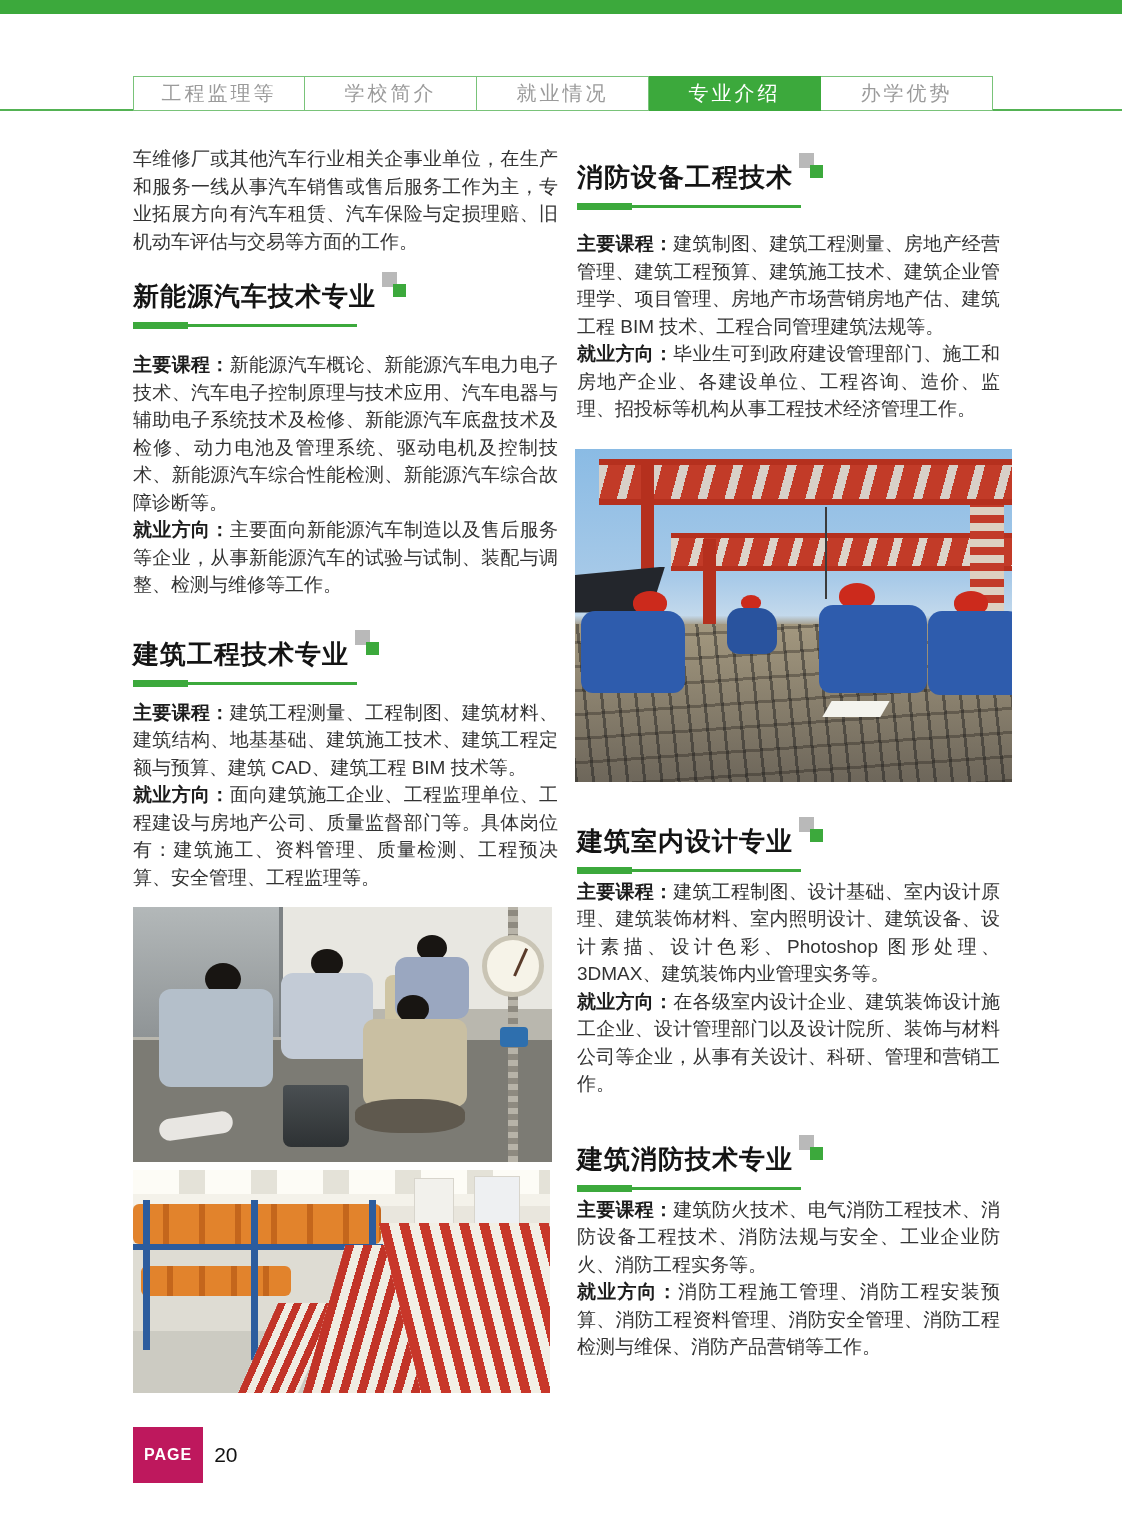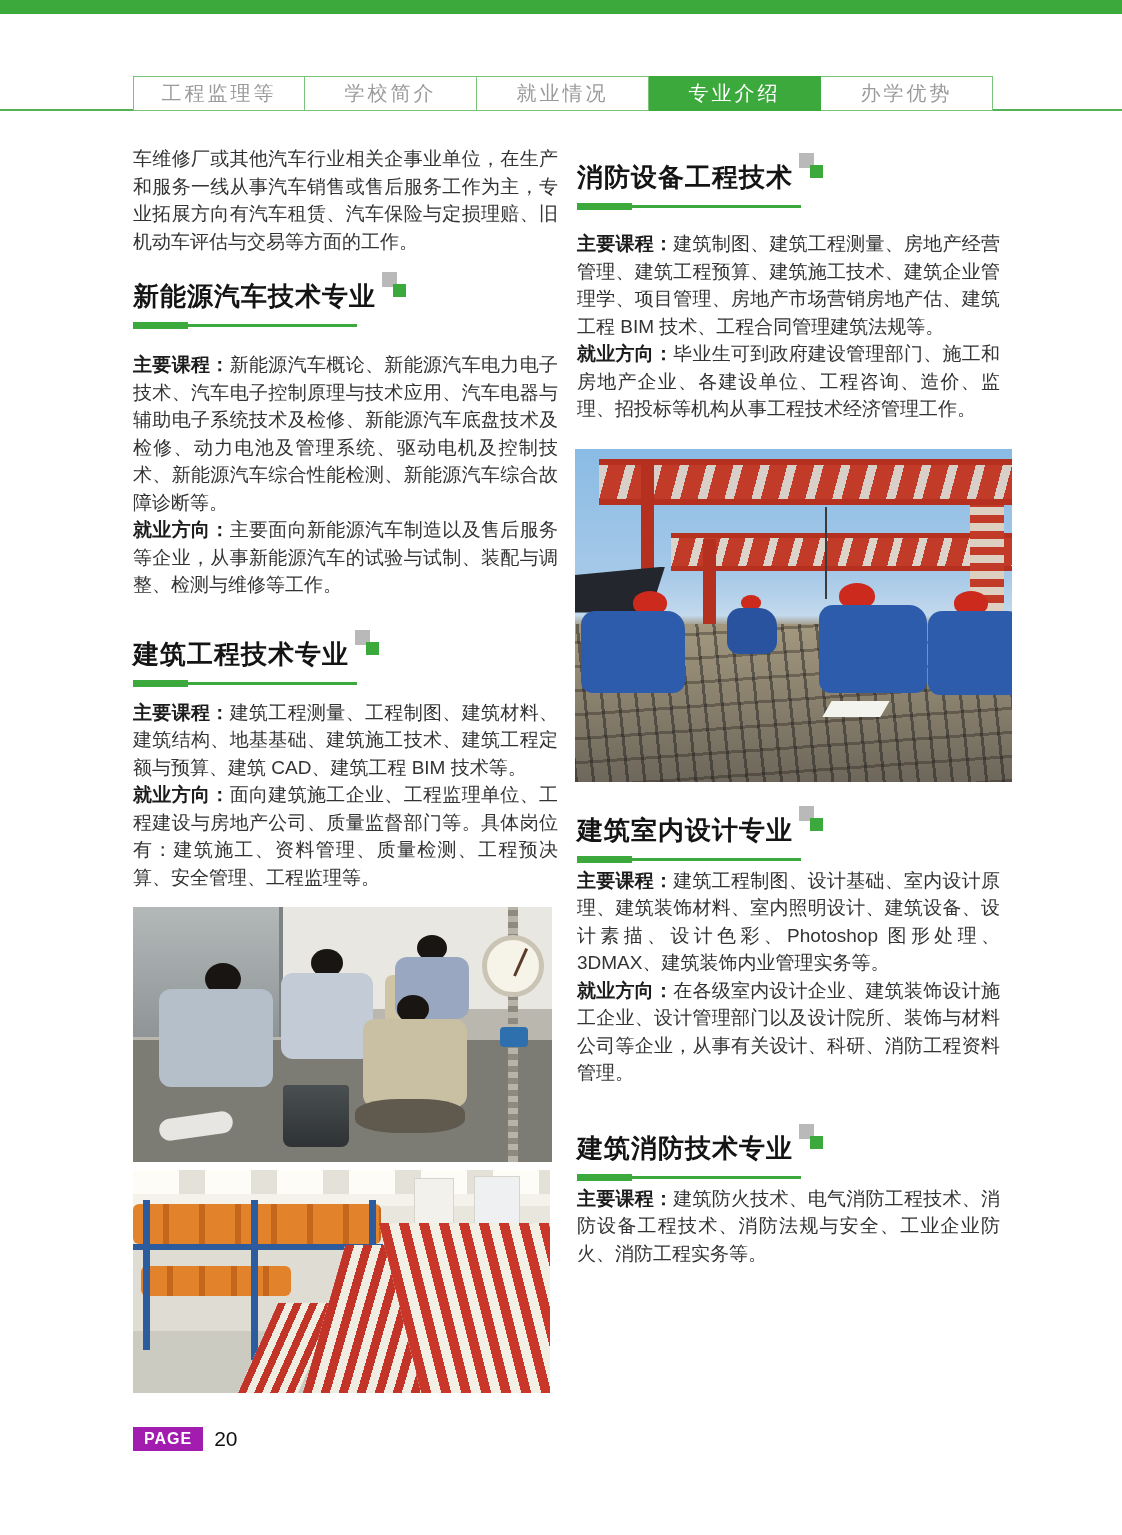--- a/index.html
+++ b/index.html
@@ -32,21 +32,21 @@
   .sec-head { position:relative; }
   .sec-title { font-size:26px; line-height:34px; font-weight:bold; color:#141414; letter-spacing:1px; }
   .deco { display:inline-block; position:relative; width:30px; height:30px; vertical-align:top; margin-left:4px; }
   .sq-gray  { position:absolute; left:2px; top:-7px; width:15px; height:15px; background:#b9b9b9; }
   .sq-green { position:absolute; left:13px; top:5px; width:13px; height:13px; background:#3ca93c; }
   .rule { position:relative; margin-top:9px; width:224px; height:7px; }
   .rule .thick { position:absolute; left:0; top:0; width:55px; height:7px; background:#3ca93c; }
   .rule .thin  { position:absolute; left:55px; right:0; top:2px; height:3px; background:#3ca93c; }
 
   .mb22 { margin-bottom:22px; }
-  .mt38 { margin-top:38px; } .mt42 { margin-top:31px; } .mt44 { margin-top:44px; }
+  .mt38 { margin-top:38px; } .mt42 { margin-top:42px; } .mt44 { margin-top:44px; }
 
   
   .ph { position:relative; overflow:hidden; }
   .ph div { position:absolute; }
 
   .ph-build { width:437px; height:333px; margin:26px 0 0 -2px;
     background:linear-gradient(180deg,#8abbe4 0%,#a6c9e8 38%,#c3d9ec 50%,#a39a86 53%,#857b6a 70%,#6f675a 100%); }
   .crane-a { top:10px; left:24px; right:-10px; height:46px;
     background:repeating-linear-gradient(105deg,#d8d0c8 0 9px,#c23b28 9px 26px);
     border-top:6px solid #b5301e; border-bottom:6px solid #b5301e; }
@@ -122,22 +122,22 @@
   .fh { left:0; top:74px; width:250px; height:6px; background:#2c5c9e; }
   .polesA { right:96px; bottom:0; width:130px; height:148px; transform:skewX(-16deg);
     background:repeating-linear-gradient(90deg,#c23428 0 9px,#efece2 9px 18px); }
   .polesB { right:-20px; bottom:0; width:170px; height:170px; transform:skewX(14deg);
     background:repeating-linear-gradient(90deg,#c8372a 0 10px,#f2efe5 10px 20px); }
   .polesC { right:232px; bottom:0; width:60px; height:90px; transform:skewX(-24deg);
     background:repeating-linear-gradient(90deg,#c23428 0 8px,#efece2 8px 16px); }
 
   
   .footer { position:absolute; left:133px; top:1427px; display:flex; align-items:center; }
-  .page-badge { background:#a21caf; color:#fff; font-size:16px; font-weight:bold; letter-spacing:1px;
-    padding:3px 11px; }
+  .page-badge { background:#be185d; color:#fff; font-size:16px; font-weight:bold; letter-spacing:1px;
+    padding:19px 11px; }
   .page-num { margin-left:11px; font-size:21px; color:#111; }
 </style>
 </head>
 <body>
 
 <div class="page">
 
   <div class="top-bar"></div>
 
   <div class="tabbar">
@@ -257,30 +257,31 @@
     </div>
 
     <div class="sec-head mt42">
       <span class="sec-title">建筑室内设计专业</span><span class="deco"><span class="sq-gray"></span><span class="sq-green"></span></span>
       <div class="rule">
           <span class="thick"></span>
           <span class="thin"></span>
         </div>
     </div>
     <p class="para" style="margin-top:4px;"><b>主要课程：</b><span>建筑工程制图、设计基础、室内设计原理、建筑装饰材料、室内照明设计、建筑设备、设计素描、设计色彩、Photoshop 图形处理、3DMAX、建筑装饰内业管理实务等。</span></p>
-    <p class="para"><b>就业方向：</b><span>在各级室内设计企业、建筑装饰设计施工企业、设计管理部门以及设计院所、装饰与材料公司等企业，从事有关设计、科研、消防工程资料管理。</span></p>
+    <p class="para"><b>就业方向：</b><span>在各级室内设计企业、建筑装饰设计施工企业、设计管理部门以及设计院所、装饰与材料公司等企业，从事有关设计、科研、管理和营销工作。</span></p>
 
     <div class="sec-head mt44">
       <span class="sec-title">建筑消防技术专业</span><span class="deco"><span class="sq-gray"></span><span class="sq-green"></span></span>
       <div class="rule">
           <span class="thick"></span>
           <span class="thin"></span>
         </div>
     </div>
     <p class="para" style="margin-top:4px;"><b>主要课程：</b><span>建筑防火技术、电气消防工程技术、消防设备工程技术、消防法规与安全、工业企业防火、消防工程实务等。</span></p>
+    <p class="para"><b>就业方向：</b><span>消防工程施工管理、消防工程安装预算、消防工程资料管理、消防安全管理、消防工程检测与维保、消防产品营销等工作。</span></p>
   </div>
 
   <div class="footer">
     <span class="page-badge">PAGE</span>
     <span class="page-num">20</span>
   </div>
 
 </div>
 
 </body></html>

